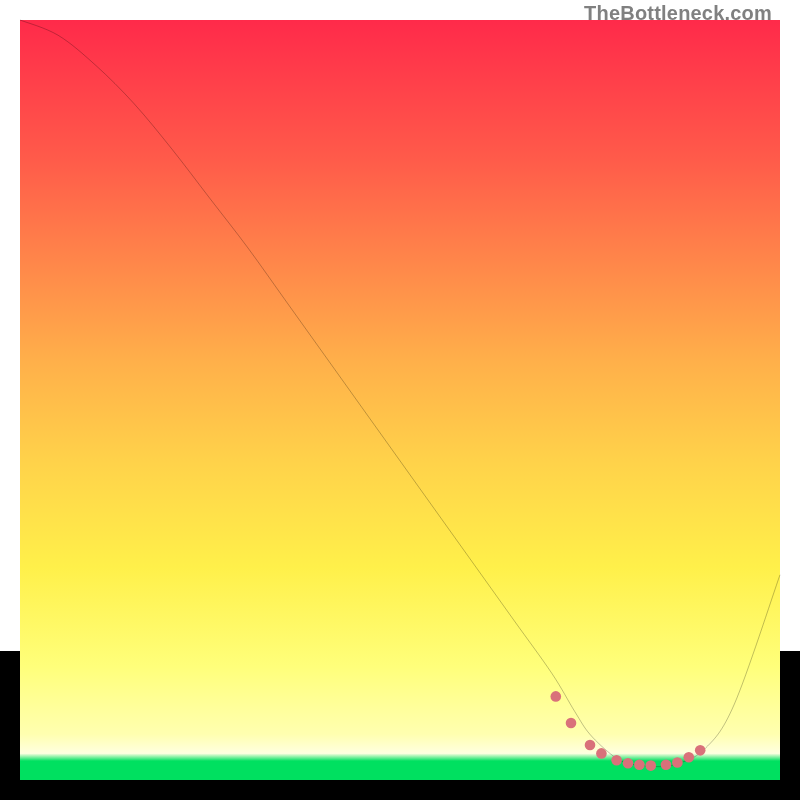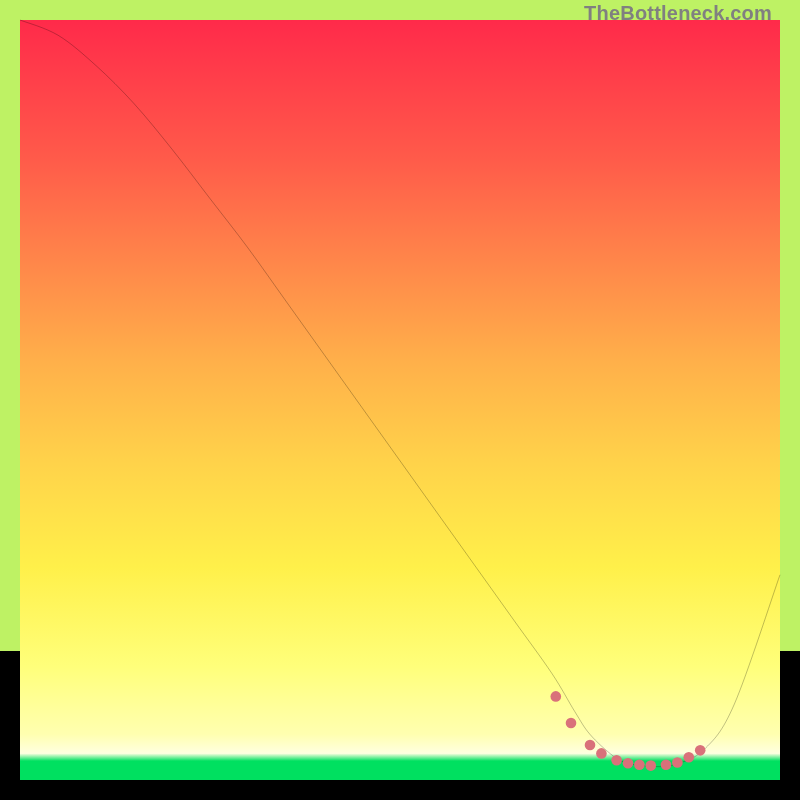--- a/index.html
+++ b/index.html
@@ -3,21 +3,21 @@
 <meta charset="utf-8">
 <style>
   * { margin: 0; padding: 0; box-sizing: border-box; }
   html, body { width: 800px; height: 800px; overflow: hidden; }
   body { background: #000; font-family: Arial, sans-serif; }
 
   .frame {
     position: absolute;
     left: 0; top: 0;
     width: 800px; height: 651px;
-    background: #bef264;
+    background: #ffffff;
   }
 
   .plot {
     position: absolute;
     left: 20px; top: 20px;
     width: 760px; height: 760px;
     background: linear-gradient(
       to bottom,
       #ff2a4a 0%,
       #ff5a4a 18%,

